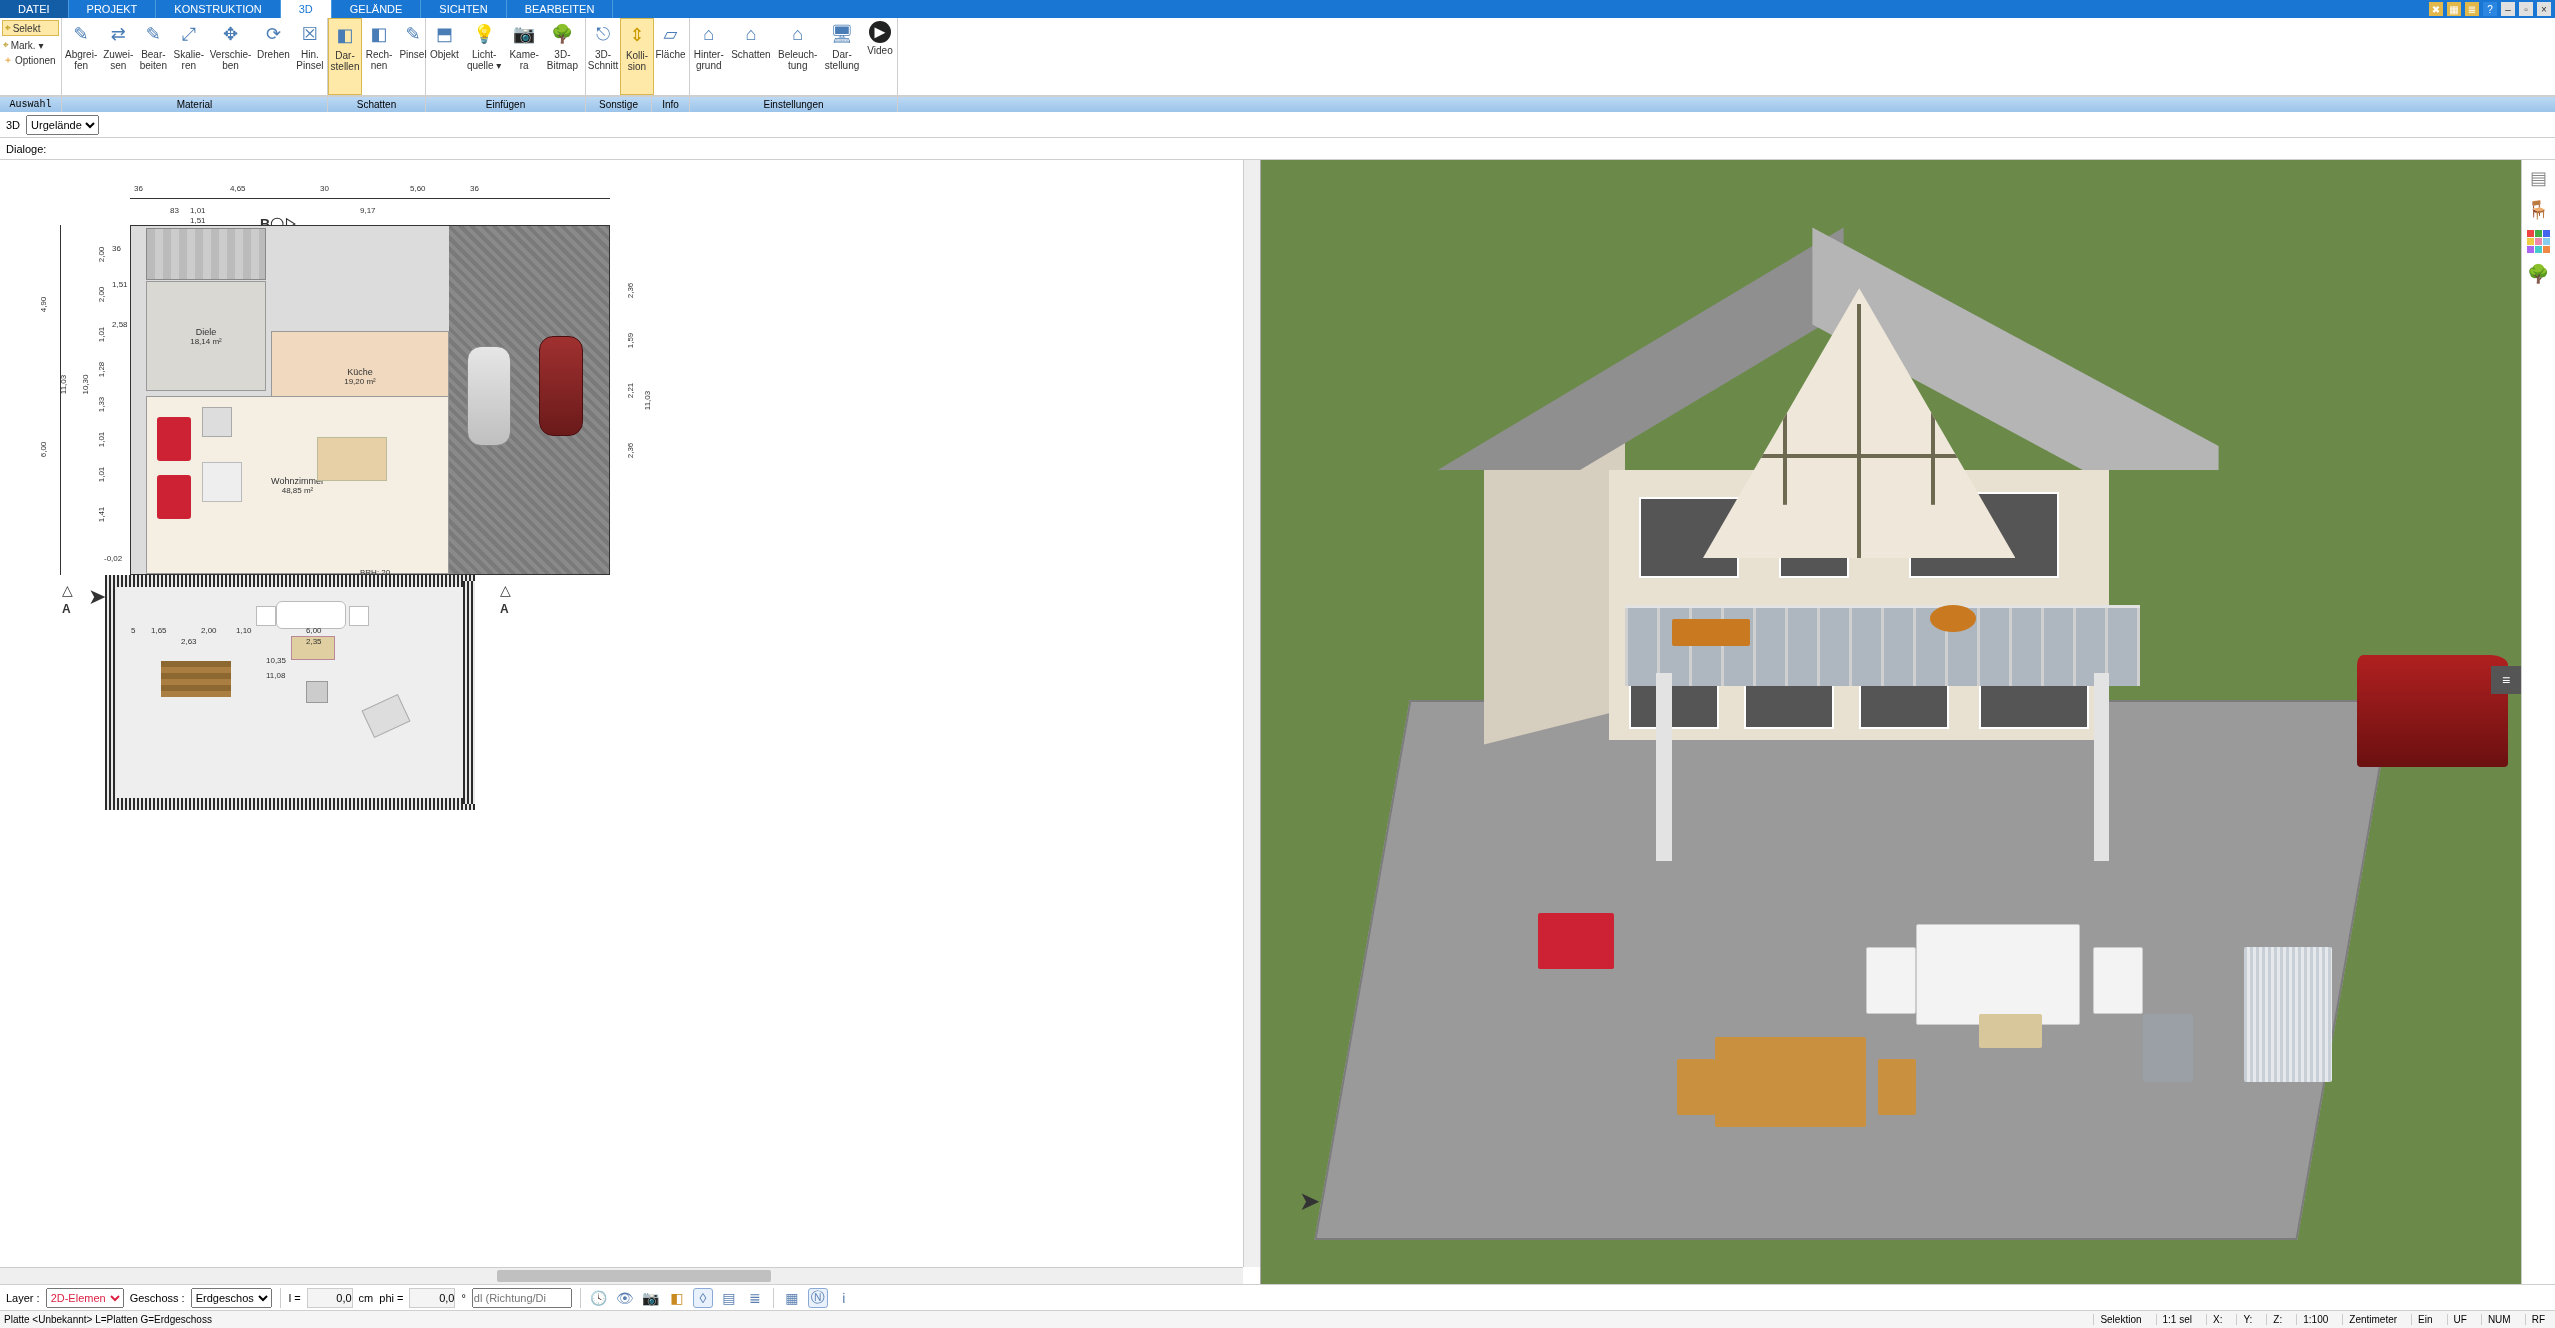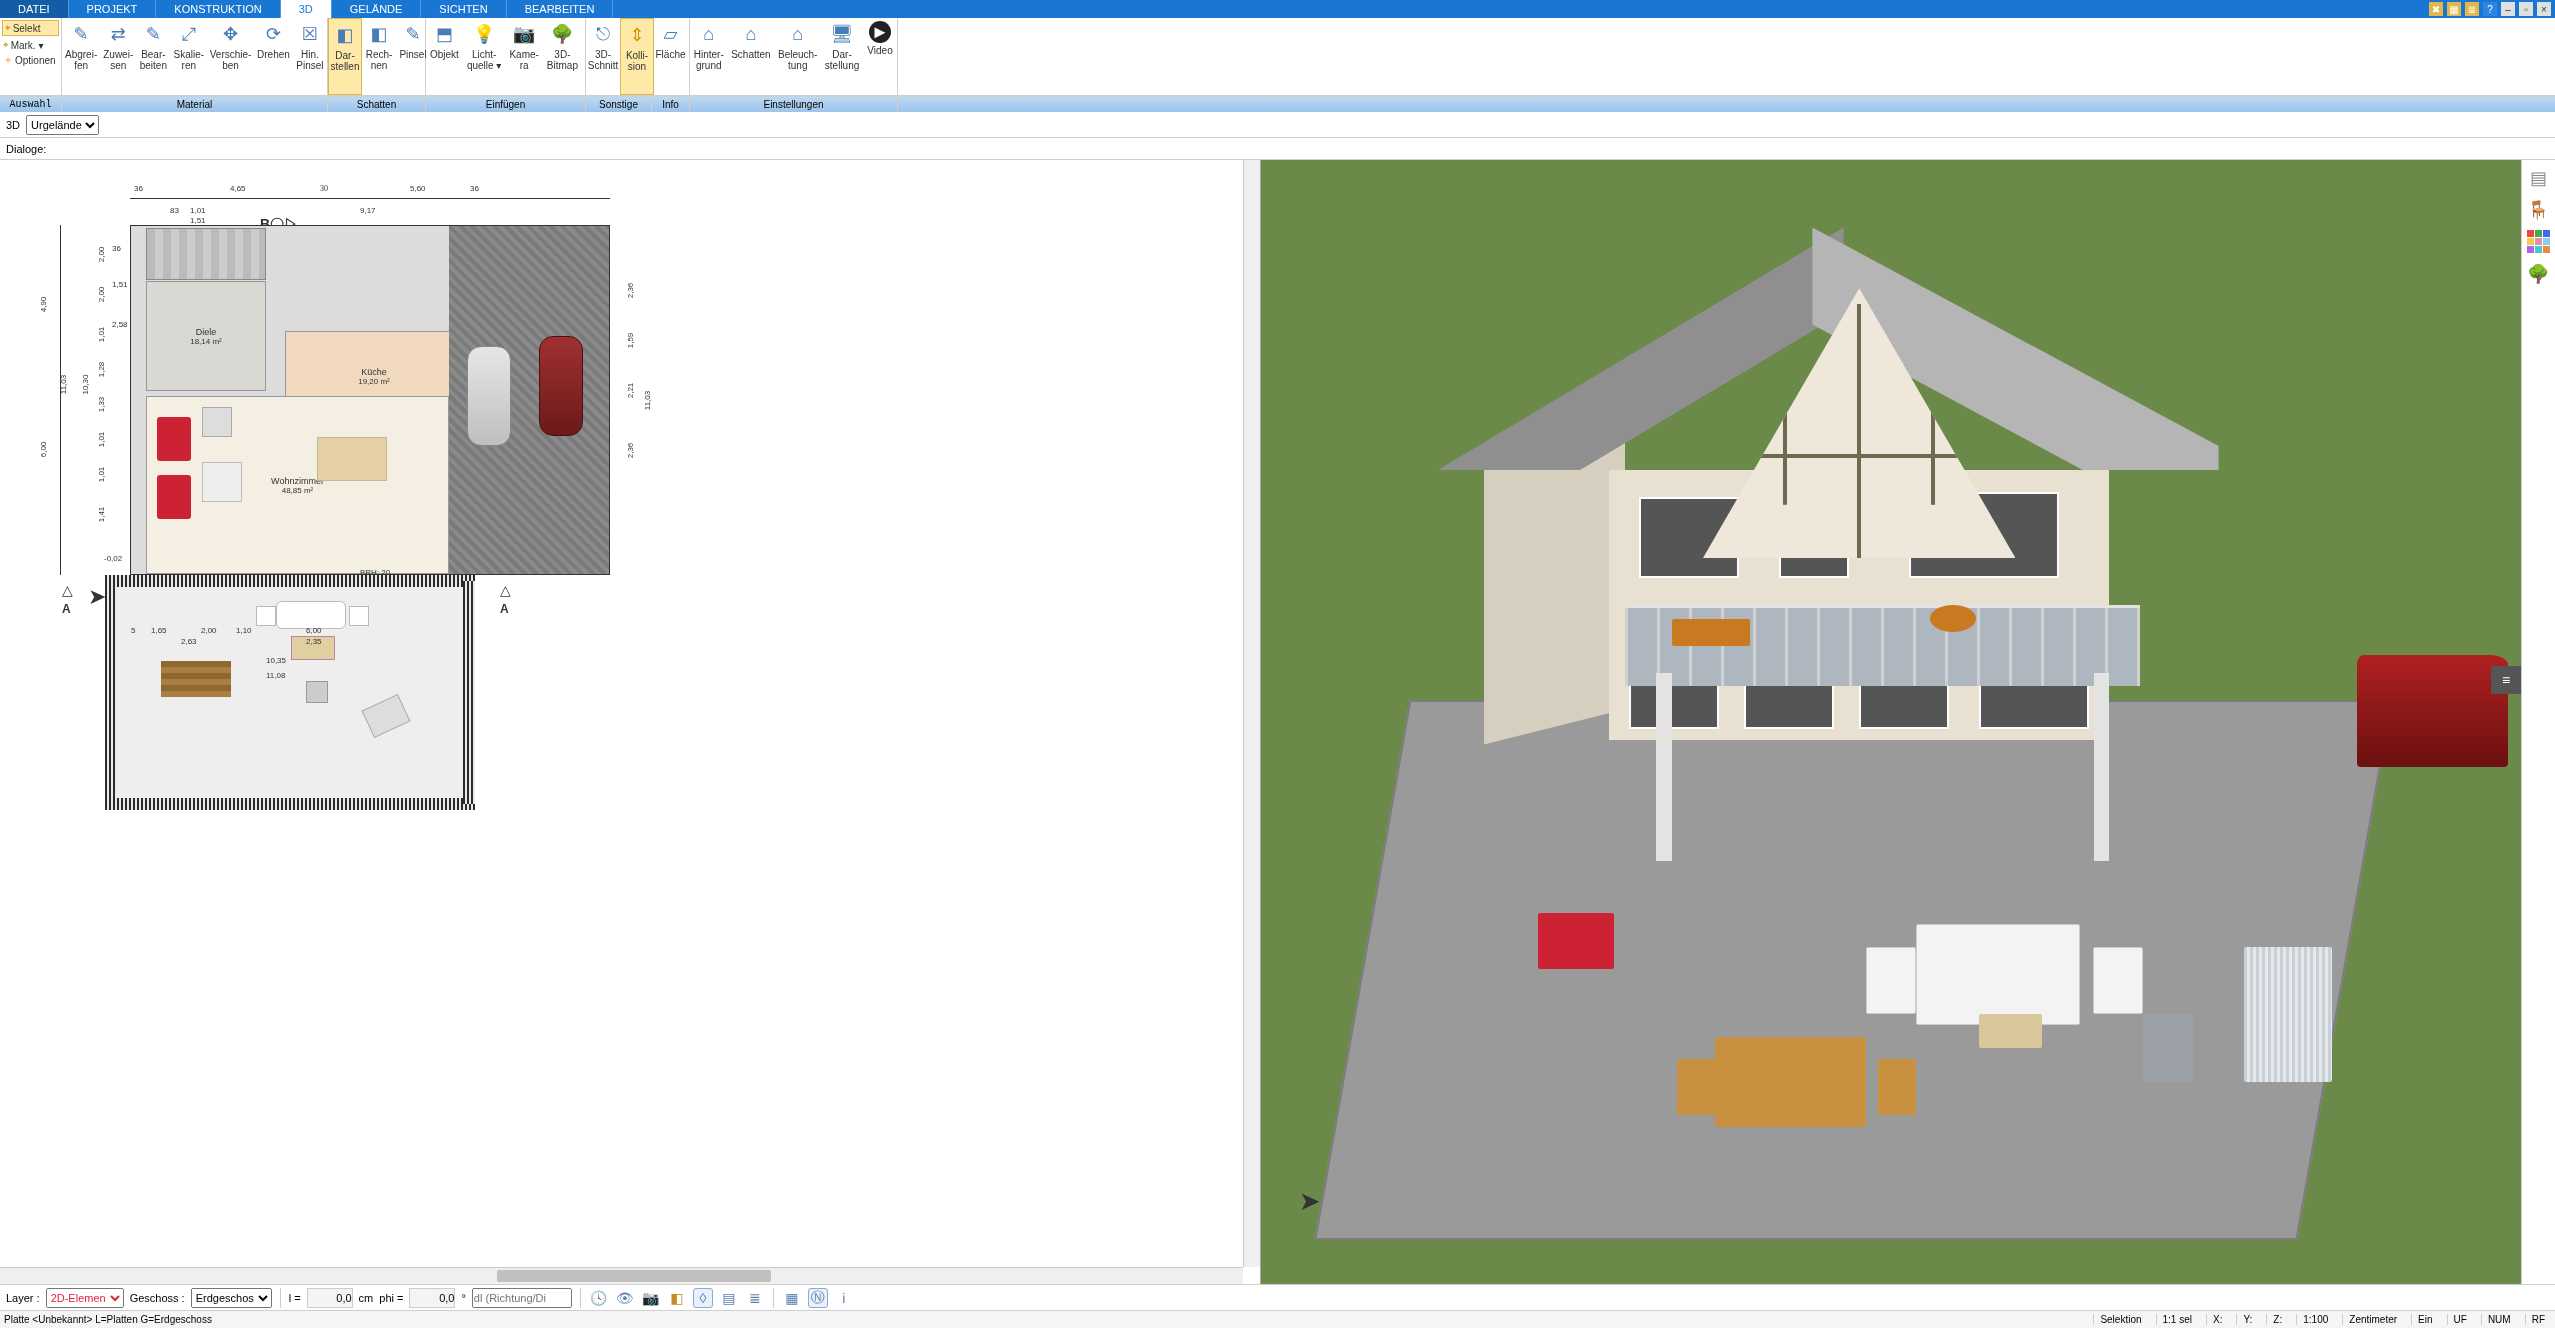--- a/index.html
+++ b/index.html
@@ -406,21 +406,21 @@
 <div class="main">
 
   <div class="pane left">
     <div class="floorplan">
 
       <div class="dimline" style="left:100px; top:28px; width:480px;"></div>
       <div class="dimtext" style="left:200px; top:14px;">4,65</div>
       <div class="dimtext" style="left:380px; top:14px;">5,60</div>
       <div class="dimtext" style="left:330px; top:36px;">9,17</div>
       <div class="dimtext" style="left:104px; top:14px;">36</div>
-      <div class="dimtext" style="left:290px; top:14px;font-family:Liberation Serif, serif;">30</div>
+      <div class="dimtext" style="left:290px; top:14px;">30</div>
       <div class="dimtext" style="left:440px; top:14px;">36</div>
       <div class="dimtext" style="left:140px; top:36px;">83</div>
       <div class="dimtext" style="left:160px; top:36px;">1,01</div>
       <div class="dimtext" style="left:160px; top:46px;">1,51</div>
 
       <div class="dimline v" style="left:30px; top:55px; height:350px;"></div>
       <div class="dimtext" style="left:6px; top:130px; transform:rotate(-90deg);">4,90</div>
       <div class="dimtext" style="left:6px; top:275px; transform:rotate(-90deg);">6,00</div>
       <div class="dimtext" style="left:45px; top:210px; transform:rotate(-90deg);">10,30</div>
       <div class="dimtext" style="left:24px; top:210px; transform:rotate(-90deg);">11,03</div>
@@ -438,21 +438,21 @@
 
       <div class="dimtext" style="left:230px; top:46px; font-size:14px;font-weight:bold;">B〇▷</div>
 
       <div class="fp-main">
         <div class="fp-house">
 
           <div class="fp-room" style="left:15px; top:55px; width:120px; height:110px; background:#dad8d3;">
             <span class="rn">Diele</span>
               <span class="ra">18,14 m²</span>
           </div>
-          <div class="fp-room" style="left:154px; top:105px; width:178px; height:90px; background:#f1d9bf;">
+          <div class="fp-room" style="left:140px; top:105px; width:178px; height:90px; background:#f1d9bf;">
             <span class="rn">Küche</span>
               <span class="ra">19,20 m²</span>
           </div>
           <div class="fp-room" style="left:15px; top:170px; width:303px; height:178px; background:#f4eee3;">
             <span class="rn">Wohnzimmer</span>
               <span class="ra">48,85 m²</span>
 
             <div style="position:absolute; left:10px; top:20px; width:34px; height:44px; background:#c23; border-radius:3px;"></div>
             <div style="position:absolute; left:10px; top:78px; width:34px; height:44px; background:#c23; border-radius:3px;"></div>
             <div style="position:absolute; left:55px; top:65px; width:40px; height:40px; background:#eee; border:1px solid #bbb;"></div>

